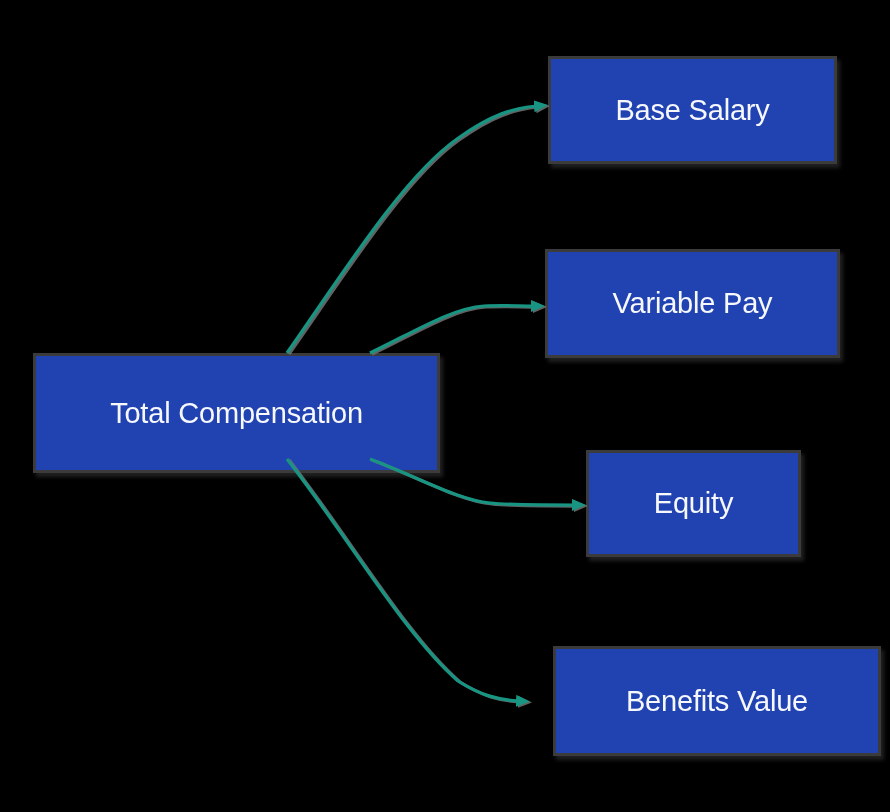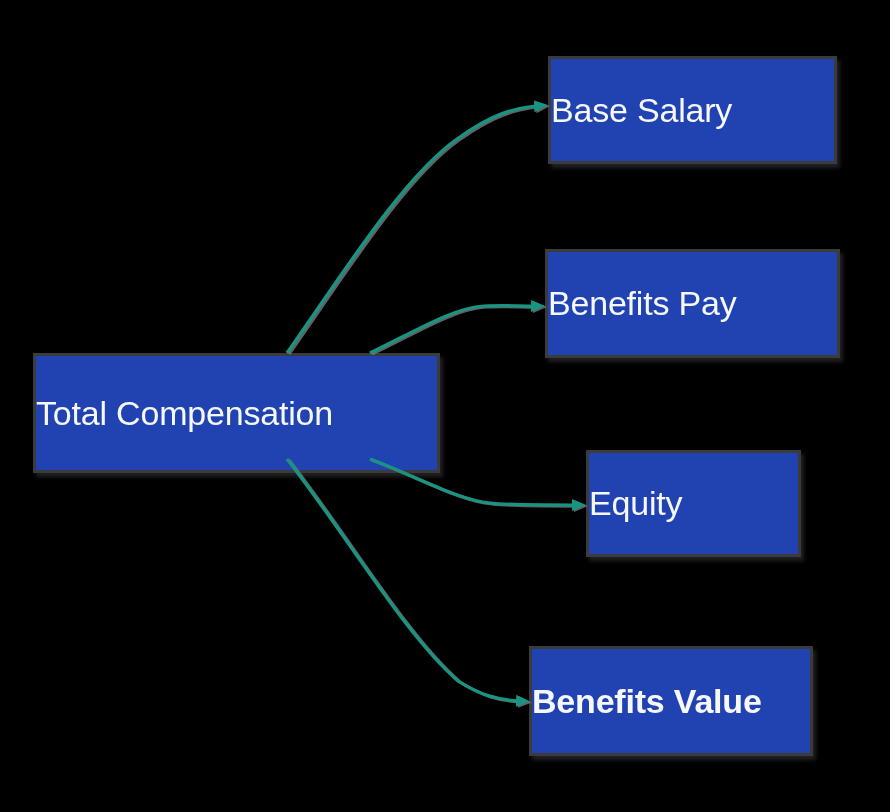--- a/index.html
+++ b/index.html
@@ -40,31 +40,32 @@
   }
   .node {
     position: absolute;
     z-index: 1;
     background: var(--node-fill);
     border: 3px solid var(--node-border);
     box-shadow: 3px 4px 4px rgba(95,95,95,0.35);
     color: var(--node-text);
     display: flex;
     align-items: center;
-    font-size: 34px;
+    justify-content: center;
+    font-size: 29px;
     font-weight: 500;
     letter-spacing: -0.2px;
     white-space: nowrap;
     text-align: center;
   }
   .node-total       { left: 33px;  top: 353px; width: 407px; height: 120px; }
   .node-base        { left: 548px; top: 56px;  width: 289px; height: 108px; }
   .node-variable    { left: 545px; top: 249px; width: 295px; height: 109px; }
   .node-equity      { left: 586px; top: 450px; width: 215px; height: 107px; }
-  .node-benefits    { left: 529px; top: 646px; width: 284px; height: 110px; font-weight: bold; }
+  .node-benefits    { left: 553px; top: 646px; width: 328px; height: 110px; }
 </style>
 </head>
 <body>
 
 <div class="canvas">
 
   <svg class="edges" viewBox="0 0 890 812" xmlns="http://www.w3.org/2000/svg">
     <defs>
       <marker id="arrowhead" markerUnits="userSpaceOnUse" markerWidth="15" markerHeight="13" refX="3" refY="6" orient="auto">
         <path d="M0,0 L14,6 L0,12 Z" fill="#189582"></path>
@@ -78,21 +79,21 @@
 
   <div class="node node-total">
     <span>Total Compensation</span>
   </div>
 
   <div class="node node-base">
     <span>Base Salary</span>
   </div>
 
   <div class="node node-variable">
-    <span>Benefits Pay</span>
+    <span>Variable Pay</span>
   </div>
 
   <div class="node node-equity">
     <span>Equity</span>
   </div>
 
   <div class="node node-benefits">
     <span>Benefits Value</span>
   </div>
 

